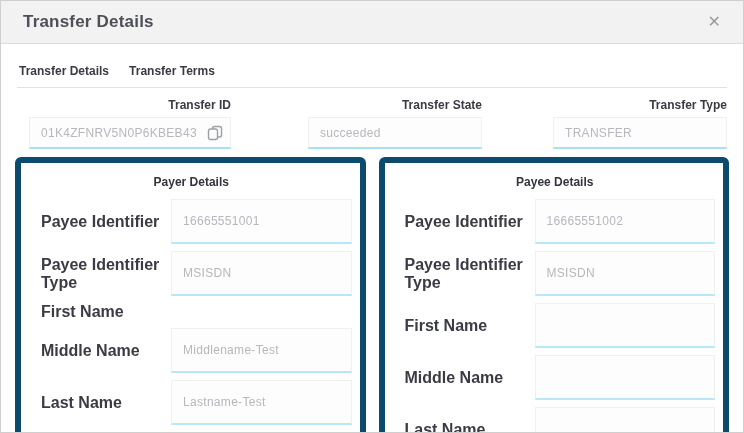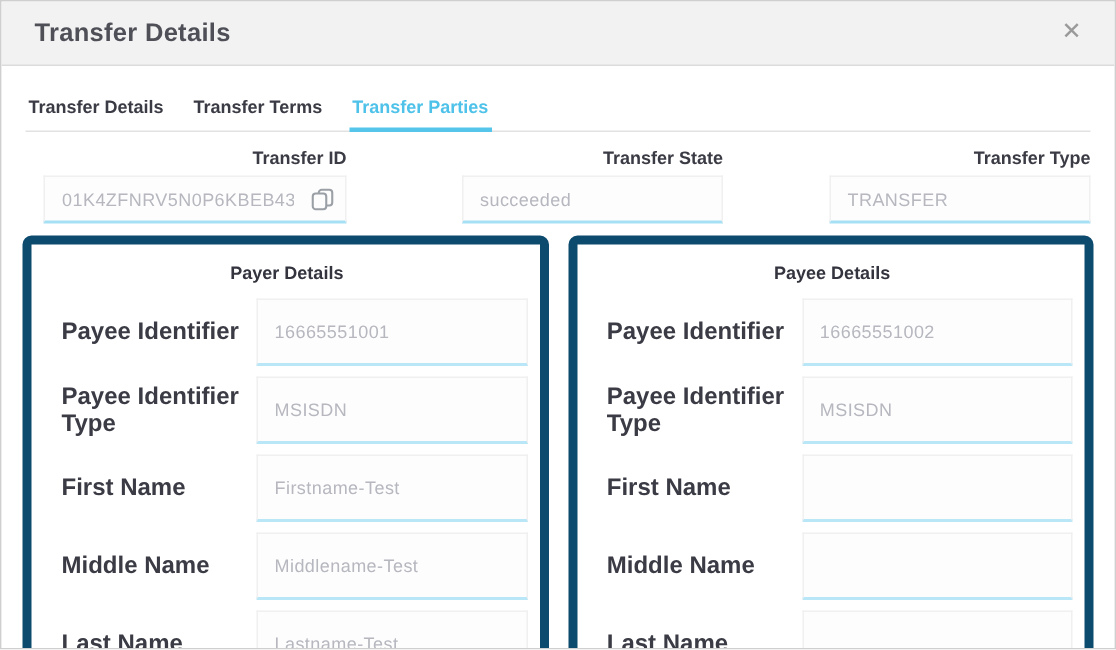--- a/index.html
+++ b/index.html
@@ -133,21 +133,20 @@
   <div class="modal-header">
     <div class="modal-title">Transfer Details</div>
     <div class="close-x">✕</div>
   </div>
 
   <div class="modal-body">
 
     <div class="tabs">
       <div class="tab">Transfer Details</div>
       <div class="tab">Transfer Terms</div>
-      <div class="tab active">Transfer Parties</div>
     </div>
 
     <div class="summary-row">
       <div class="field field-1">
         <div class="field-label">Transfer ID</div>
         <div class="input-wrap">
           <input readonly="" value="01K4ZFNRV5N0P6KBEB43VN88SA" style="">
           <span class="copy-btn">
             <svg width="16" height="16" viewBox="0 0 16 16">
               <rect x="5.5" y="1.5" width="9" height="10.5" rx="2" fill="none" stroke="#9aa0a6" stroke-width="1.4"></rect>
@@ -181,23 +180,20 @@
             </div>
         </div>
         <div class="panel-row">
           <div class="row-label">Payee Identifier Type</div>
           <div class="input-wrap">
               <input readonly="" value="MSISDN" style="">
             </div>
         </div>
         <div class="panel-row">
           <div class="row-label">First Name</div>
-          <div class="input-wrap">
-              <input readonly="" value="Firstname-Test" style="">
-            </div>
         </div>
         <div class="panel-row">
           <div class="row-label">Middle Name</div>
           <div class="input-wrap">
               <input readonly="" value="Middlename-Test" style="">
             </div>
         </div>
         <div class="panel-row">
           <div class="row-label">Last Name</div>
           <div class="input-wrap">

